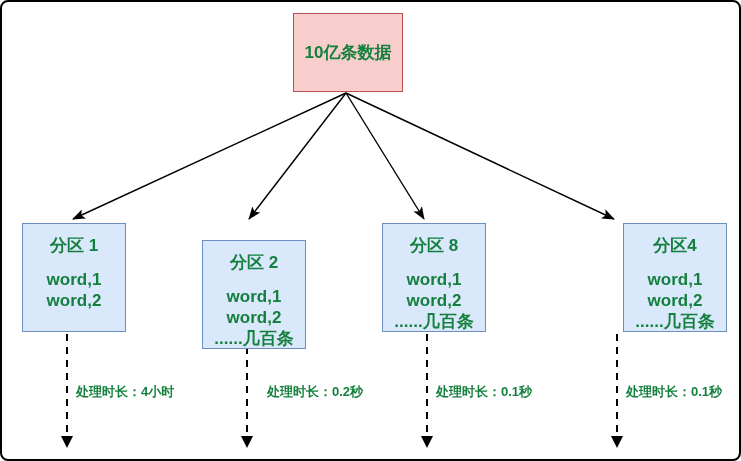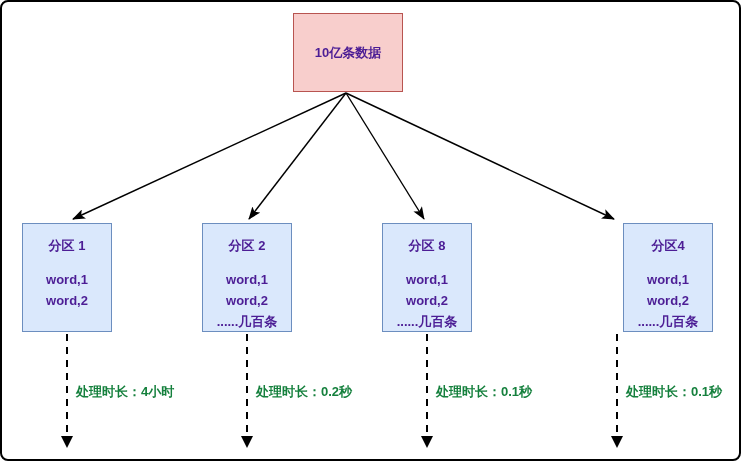--- a/index.html
+++ b/index.html
@@ -20,63 +20,63 @@
   }
   #arrow-layer {
     position: absolute;
     left: 0; top: 0;
     width: 741px; height: 461px;
     pointer-events: none;
   }
   .node {
     position: absolute;
     box-sizing: border-box;
-    color: #4c1d95;
+    color: #15803d;
     font-weight: bold;
-    font-size: 13px;
+    font-size: 17px;
     text-align: center;
   }
   .root-node {
     left: 291px; top: 11px;
     width: 110px; height: 79px;
     background: var(--root-fill, #F8CECC);
     border: 1px solid var(--root-border, #B85450);
     display: flex;
     align-items: center;
     justify-content: center;
   }
   .partition {
     top: 221px;
-    width: 90px; height: 109px;
+    width: 104px; height: 109px;
     background: var(--partition-fill, #DAE8FC);
     border: 1px solid var(--partition-border, #6C8EBF);
     padding-top: 12px;
   }
   .partition .part-title {
     line-height: 20px;
     margin-bottom: 13px;
   }
   .partition .part-line {
     line-height: 21px;
     white-space: nowrap;
   }
   .p1 { left: 20px; }
-  .p2 { left: 200px; }
+  .p2 { left: 200px; margin-top: 17px; }
   .p3 { left: 380px; }
   .p4 { left: 595px; margin-left: 26px; }
   .duration-label {
     position: absolute;
     top: 381px;
     font-size: 13px;
     font-weight: bold;
     color: #15803d;
     white-space: nowrap;
   }
   .d1 { left: 74px; }
-  .d2 { left: 254px; text-align: center; }
+  .d2 { left: 265px; text-align: center; }
   .d3 { left: 434px; }
   .d4 { left: 624px; }
 </style>
 </head>
 <body>
 
 <div id="canvas">
 
   <svg id="arrow-layer" viewBox="0 0 741 461" xmlns="http://www.w3.org/2000/svg">
     <defs>

